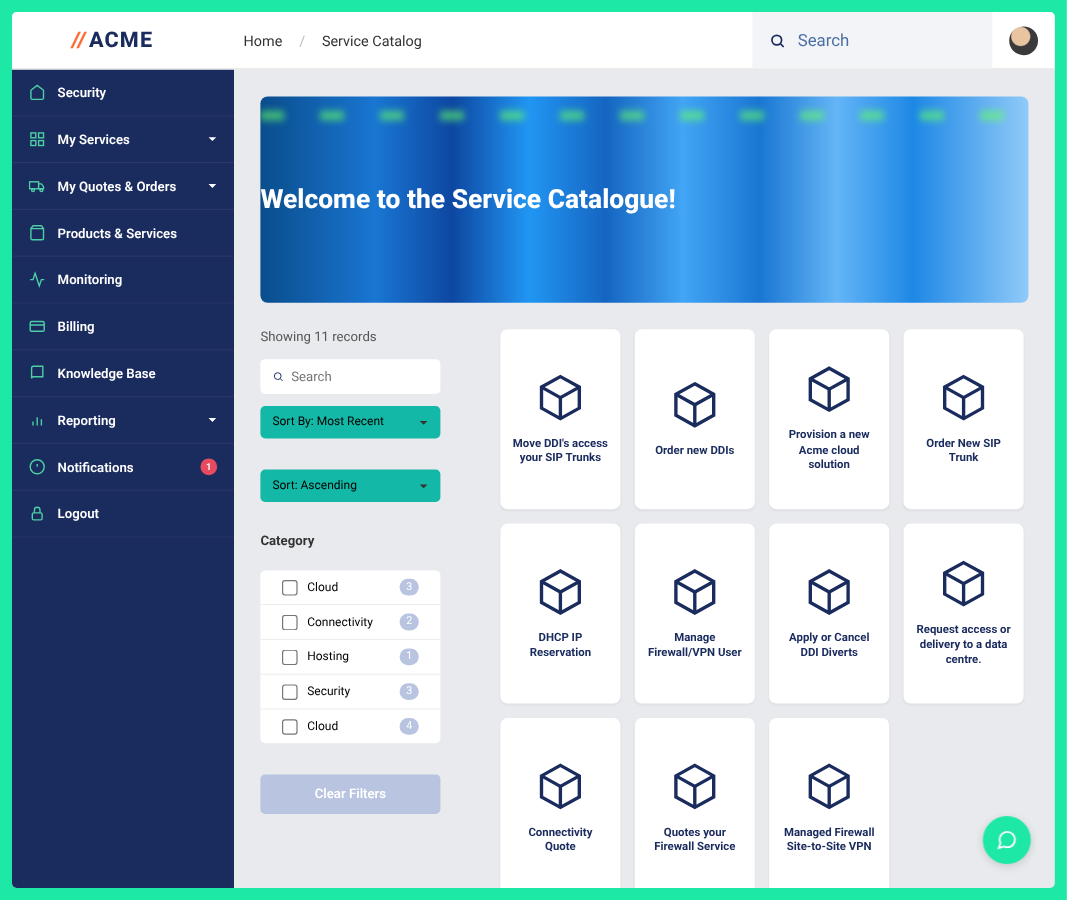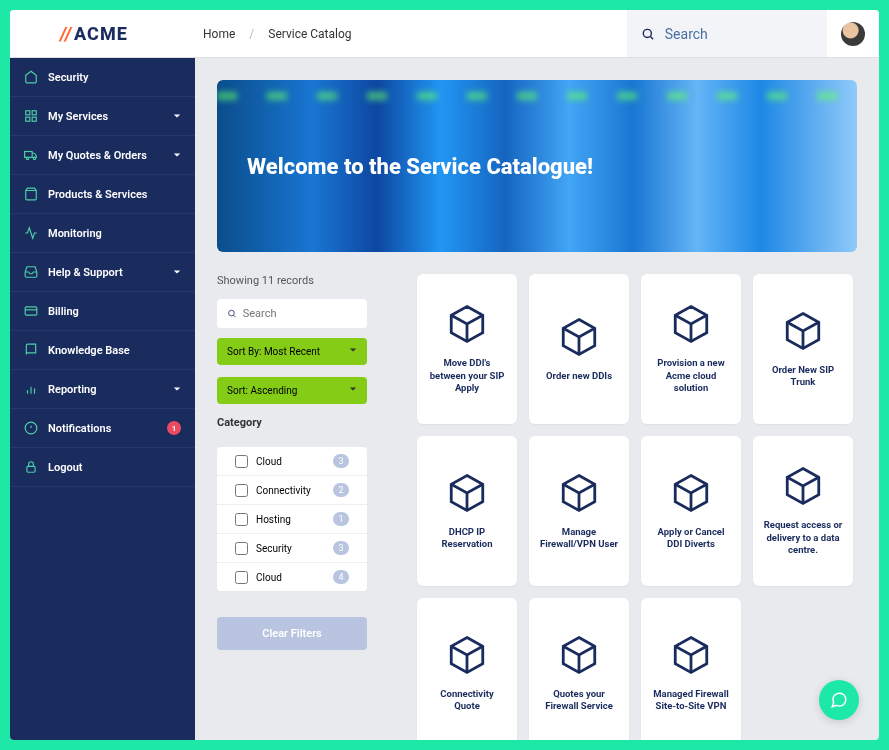--- a/index.html
+++ b/index.html
@@ -15,29 +15,29 @@
     .search-input { border: none; background: transparent; font-size: 14px; color: #1a2b5e; outline: none; width: 100%; }
     .search-input::placeholder { color: #4a6fa5; }
     .avatar { width: 24px; height: 24px; border-radius: 50%; background: radial-gradient(circle at 40% 35%, #e8c4a0 35%, #3a3a3a 40%); margin: 0 14px; }
     .main { flex: 1; display: flex; overflow: hidden; }
     .sidebar { width: 185px; background: #1a2b5e; color: #fff; overflow-y: auto; }
     .nav-item { display: flex; align-items: center; padding: 12px 14px; font-size: 11px; font-weight: 600; border-bottom: 1px solid rgba(255,255,255,0.06); cursor: pointer; position: relative; }
     .nav-icon { width: 14px; height: 14px; margin-right: 10px; color: #4dd0a5; flex-shrink: 0; }
     .nav-chevron { margin-left: auto; width: 8px; height: 8px; }
     .nav-badge { margin-left: auto; background: #e84a5f; color: #fff; border-radius: 50%; width: 14px; height: 14px; font-size: 8px; display: flex; align-items: center; justify-content: center; }
     .content { flex: 1; overflow-y: auto; padding: 22px; }
-    .hero { height: 172px; border-radius: 6px; background: linear-gradient(90deg, #0a4d8c 0%, #1976d2 15%, #0d47a1 25%, #2196f3 35%, #1565c0 45%, #42a5f5 55%, #1976d2 65%, #64b5f6 75%, #1e88e5 85%, #90caf9 100%); display: flex; align-items: center; padding-left: 30px; position: relative; overflow: hidden; margin-bottom: 22px; }
+    .hero { height: 172px; border-radius: 6px; background: linear-gradient(90deg, #0a4d8c 0%, #1976d2 15%, #0d47a1 25%, #2196f3 35%, #1565c0 45%, #42a5f5 55%, #1976d2 65%, #64b5f6 75%, #1e88e5 85%, #90caf9 100%); display: flex; align-items: center; position: relative; overflow: hidden; margin-bottom: 22px; }
     .hero::before { content: ""; position: absolute; top: 12px; left: 0; right: 0; height: 8px; background: repeating-linear-gradient(90deg, rgba(100,255,100,0.6) 0 20px, transparent 20px 50px); filter: blur(3px); }
     .hero-title { color: #fff; font-size: 22px; font-weight: 800; z-index: 1; }
     .layout { display: flex; gap: 50px; }
     .filters { width: 150px; flex-shrink: 0; }
     .records { font-size: 11px; color: #555; margin-bottom: 12px; }
     .filter-input { width: 100%; background: #fff; border: none; border-radius: 4px; padding: 8px 10px; font-size: 11px; margin-bottom: 10px; display: flex; align-items: center; gap: 6px; color: #1a2b5e; }
     .filter-input input { border: none; outline: none; width: 100%; font-size: 11px; }
-    .filter-select { width: 100%; background: #84cc16; border: none; border-radius: 4px; padding: 8px 10px; font-size: 10px; margin-bottom: 12px; display: flex; align-items: flex-start; justify-content: space-between; cursor: pointer; }
+    .filter-select { width: 100%; background: #14b8a6; border: none; border-radius: 4px; padding: 8px 10px; font-size: 10px; margin-bottom: 26px; display: flex; align-items: center; justify-content: space-between; cursor: pointer; }
     .filter-label { font-size: 11px; font-weight: 700; color: #333; margin: 12px 0 18px; }
     .cat-list { background: #fff; border-radius: 4px; overflow: hidden; }
     .cat-item { display: flex; align-items: center; padding: 7px 18px; font-size: 10px; border-bottom: 1px solid #eee; }
     .cat-item:last-child { border-bottom: none; }
     .cat-item input { margin-right: 8px; }
     .cat-badge { margin-left: auto; background: #b8c4e0; color: #fff; border-radius: 8px; min-width: 16px; height: 14px; font-size: 9px; display: flex; align-items: center; justify-content: center; padding: 0 4px; }
     .clear-btn { width: 100%; margin-top: 26px; background: #b8c4e0; color: #fff; border: none; border-radius: 4px; padding: 10px; font-size: 11px; font-weight: 600; cursor: pointer; }
     .grid { display: grid; grid-template-columns: repeat(4, 100px); gap: 12px; }
     .card { background: #fff; border-radius: 6px; height: 150px; display: flex; flex-direction: column; align-items: center; justify-content: center; padding: 10px; cursor: pointer; box-shadow: 0 1px 2px rgba(0,0,0,0.05); }
     .card-icon { width: 42px; height: 42px; color: #1a2b5e; margin-bottom: 12px; }
@@ -111,30 +111,20 @@
             <span>Products &amp; Services</span>
           </div>
           <div class="nav-item">
             <svg class="nav-icon" viewBox="0 0 24 24" fill="none" stroke="currentColor" stroke-width="2">
               <polyline points="22 12 18 12 15 21 9 3 6 12 2 12"></polyline>
             </svg>
             <span>Monitoring</span>
           </div>
           <div class="nav-item">
             <svg class="nav-icon" viewBox="0 0 24 24" fill="none" stroke="currentColor" stroke-width="2">
-              <path d="M22 12h-6l-2 3h-4l-2-3H2"></path>
-              <path d="M5 3h14l3 9v7a2 2 0 0 1-2 2H4a2 2 0 0 1-2-2v-7z"></path>
-            </svg>
-            <span>Help &amp; Support</span>
-            <svg class="nav-chevron" viewBox="0 0 10 10">
-              <path d="M1 3 L5 7 L9 3" fill="#fff"></path>
-            </svg>
-          </div>
-          <div class="nav-item">
-            <svg class="nav-icon" viewBox="0 0 24 24" fill="none" stroke="currentColor" stroke-width="2">
               <rect x="2" y="5" width="20" height="14" rx="2"></rect>
               <line x1="2" y1="10" x2="22" y2="10"></line>
             </svg>
             <span>Billing</span>
           </div>
           <div class="nav-item">
             <svg class="nav-icon" viewBox="0 0 24 24" fill="none" stroke="currentColor" stroke-width="2">
               <path d="M4 19.5A2.5 2.5 0 0 1 6.5 17H20V2H6.5A2.5 2.5 0 0 0 4 4.5v15z"></path>
             </svg>
             <span>Knowledge Base</span>
@@ -226,21 +216,21 @@
           <button class="clear-btn">Clear Filters</button>
         </div>
 
         <div class="grid" id="grid">
               <div class="card">
                 <svg class="card-icon" viewBox="0 0 24 24" fill="none" stroke="currentColor" stroke-width="1.6">
                   <path d="M12 2 L21 7 L21 17 L12 22 L3 17 L3 7 Z"></path>
                   <path d="M3 7 L12 12 L21 7"></path>
                   <path d="M12 12 L12 22"></path>
                 </svg>
-                <div class="card-title">Move DDI's between your SIP Apply</div>
+                <div class="card-title">Move DDI's access your SIP Trunks</div>
               </div>
               <div class="card">
                 <svg class="card-icon" viewBox="0 0 24 24" fill="none" stroke="currentColor" stroke-width="1.6">
                   <path d="M12 2 L21 7 L21 17 L12 22 L3 17 L3 7 Z"></path>
                   <path d="M3 7 L12 12 L21 7"></path>
                   <path d="M12 12 L12 22"></path>
                 </svg>
                 <div class="card-title">Order new DDIs</div>
               </div>
               <div class="card">

